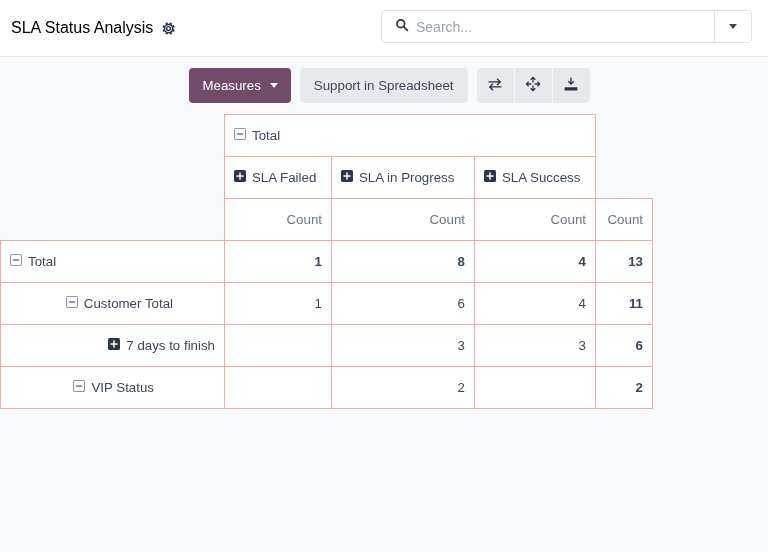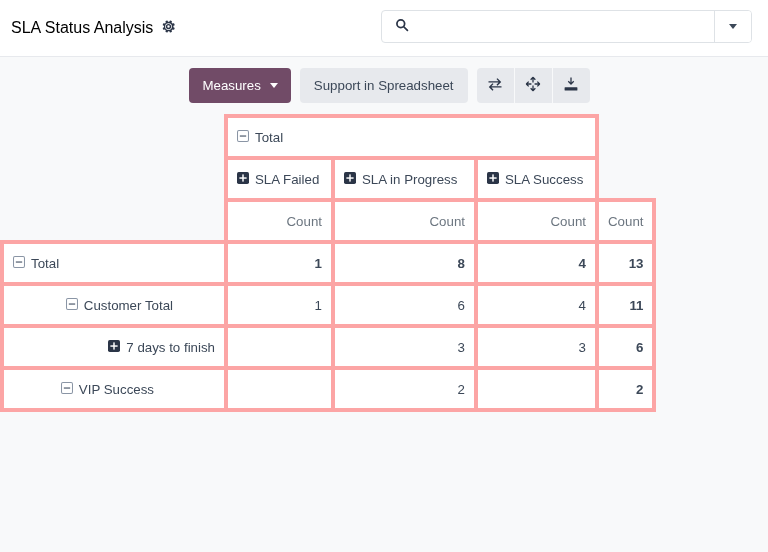--- a/index.html
+++ b/index.html
@@ -15,21 +15,21 @@
   #control-panel {
     position: relative;
     height: 57px;
     background: #ffffff;
     border-bottom: 1px solid #e7e9ed;
     display: flex;
     align-items: center;
   }
   #breadcrumb {
     display: flex;
-    align-items: flex-start;
+    align-items: center;
     gap: 8px;
     padding-left: 11px;
     flex: 0 0 auto;
   }
   .gear-ico { display:block; }
 
   
   #searchview {
     position: absolute;
     left: 381px;
@@ -121,21 +121,21 @@
 
   
   #table-wrap { padding: 0; }
   table.o_pivot {
     border-collapse: collapse;
     font-size: 13.3px;
     color: #3c4858;
     table-layout: fixed;
   }
   table.o_pivot td, table.o_pivot th {
-    border: 4px solid #fca5a5;
+    border: 1px solid #fca5a5;
     padding: 0 9px;
     height: 42px;
     font-weight: 400;
     vertical-align: middle;
     background: #ffffff;
   }
   
   .corner {
     border: 0 !important;
     background: transparent !important;
@@ -183,20 +183,21 @@
   </div>
 
   <div id="searchview">
     <div id="search-field">
       <span>
         <svg width="14" height="14" viewBox="0 0 16 16" fill="none" stroke="#2b3547" stroke-width="2">
           <circle cx="6.6" cy="6.6" r="4.4"></circle>
           <line x1="10" y1="10" x2="14.2" y2="14.2" stroke-linecap="round"></line>
         </svg>
       </span>
+      <input id="search-input" type="text" placeholder="Search..." style="">
     </div>
     <div id="search-dropdown-toggle">
       <span class="caret" style="border-top-color:#3c4858;"></span>
     </div>
   </div>
 </div>
 
 <div id="cp-buttons">
   <button class="btn btn-primary">
     <span>Measures</span>
@@ -369,21 +370,21 @@
 
       <tr>
         <td class="row-head" style="padding-right:70px">
           <span class="rh-inner">
             <span class="ico-sq">
               <svg width="12" height="12" viewBox="0 0 14 14">
                 <rect x="0.6" y="0.6" width="12.8" height="12.8" rx="1.6" fill="#ffffff" stroke="#8a95a5" stroke-width="1.2"></rect>
                 <rect x="3.3" y="6.3" width="7.4" height="1.5" fill="#5c6878"></rect>
               </svg>
             </span>
-            <span>VIP Success</span>
+            <span>VIP Status</span>
           </span>
         </td>
         <td class="cell"></td>
         <td class="cell">2</td>
         <td class="cell"></td>
         <td class="cell total-col">2</td>
       </tr>
 
 
     </tbody>

